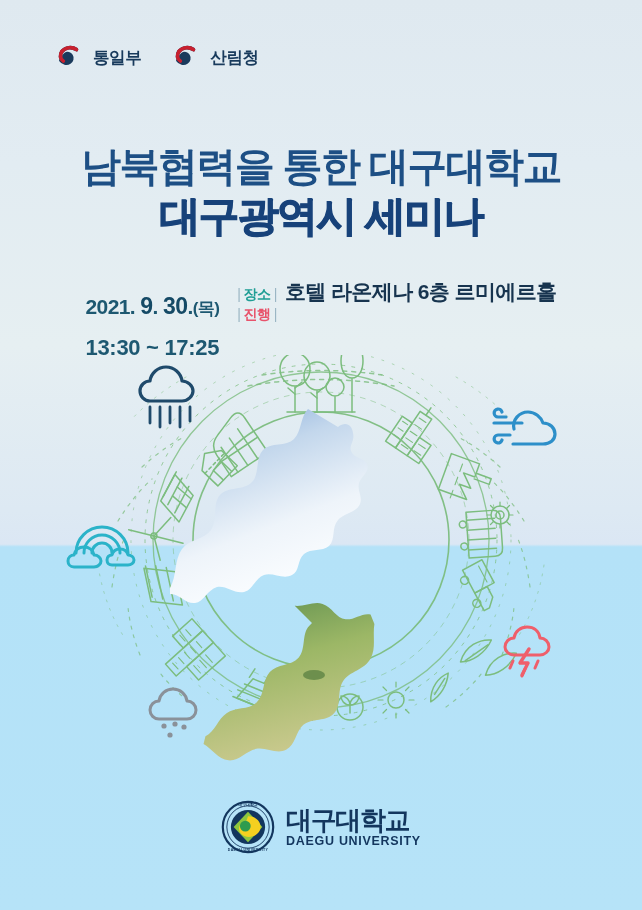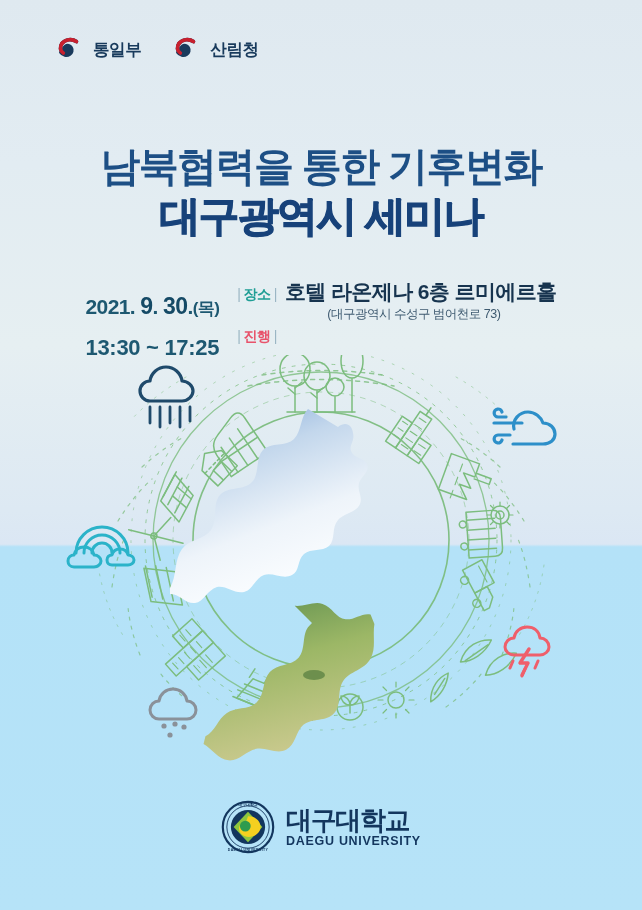--- a/index.html
+++ b/index.html
@@ -7,21 +7,21 @@
     width:642px;height:910px;
     font-family:"Liberation Sans","DejaVu Sans",sans-serif;
     overflow:hidden;
   }
   #poster{
     position:relative;width:642px;height:910px;overflow:hidden;
     background:linear-gradient(180deg,#dfe9f0 0%, #e2ecf2 18%, #e6eff2 38%, #dde9f3 56%, #dbe7f4 59.8%, #b4e2f8 60.1%, #b6e3f8 100%);
   }
   
   #gov-logos{position:absolute;left:52px;top:34px;display:flex;align-items:center;gap:28px;}
-  .gov-logo{display:flex;align-items:center;gap:9px;}
+  .gov-logo{display:flex;align-items:center;gap:9px;margin-top:8px;}
   .taeguk{position:relative;width:32px;height:32px;flex:0 0 auto;}
   .taeguk svg{display:block;width:32px;height:32px;}
   .gov-label{font-size:16.5px;font-weight:700;color:#183a5c;letter-spacing:-.4px;white-space:nowrap;}
   
   #title-block{position:absolute;left:0;top:143px;width:642px;text-align:center;}
   #title-line1{
     font-size:40px;font-weight:700;color:#1d4f85;letter-spacing:-1.6px;
     line-height:1.15;white-space:nowrap;
   }
   #title-line2{
@@ -83,42 +83,41 @@
           <path d="M30.5 9.5c-5.5-4-14-3-18 2.2" fill="none" stroke="#c8202e" stroke-width="4.6" stroke-linecap="round"></path>
           <path d="M12.5 11.7c-3.2 4.1-2.3 9.6 1.6 12" fill="none" stroke="#c8202e" stroke-width="4.6" stroke-linecap="round"></path>
         </svg>
       </span>
       <span class="gov-label">산림청</span>
     </div>
 
   </div>
 
   <div id="title-block">
-    <div id="title-line1">남북협력을 통한 기후변화</div>
+    <div id="title-line1">남북협력을 통한 대구대학교</div>
     <div id="title-line2">대구광역시 세미나</div>
   </div>
 
   <div id="info">
     <div id="info-inner">
 
       <div id="when">
         <div class="when-line" id="date"><span>2021.</span> <span class="d-strong">9</span><span>.</span> <span class="d-strong">30</span><span>.</span><span class="d-day">(목)</span></div>
         <div class="when-line" id="time">13:30 ~ 17:25</div>
       </div>
 
       <div id="where">
         <div class="where-row">
           <span class="tag place">
               <span class="bar">|</span>
               <span class="tx">장소</span>
               <span class="bar">|</span>
             </span>
           <span class="where-val">호텔 라온제나 6층 르미에르홀</span>
         </div>
-        <div id="addr">(대구광역시 수성구 범어천로 73)</div>
         <div class="where-row">
           <span class="tag mode">
               <span class="bar">|</span>
               <span class="tx">진행</span>
               <span class="bar">|</span>
             </span>
         </div>
       </div>
 
     </div>

